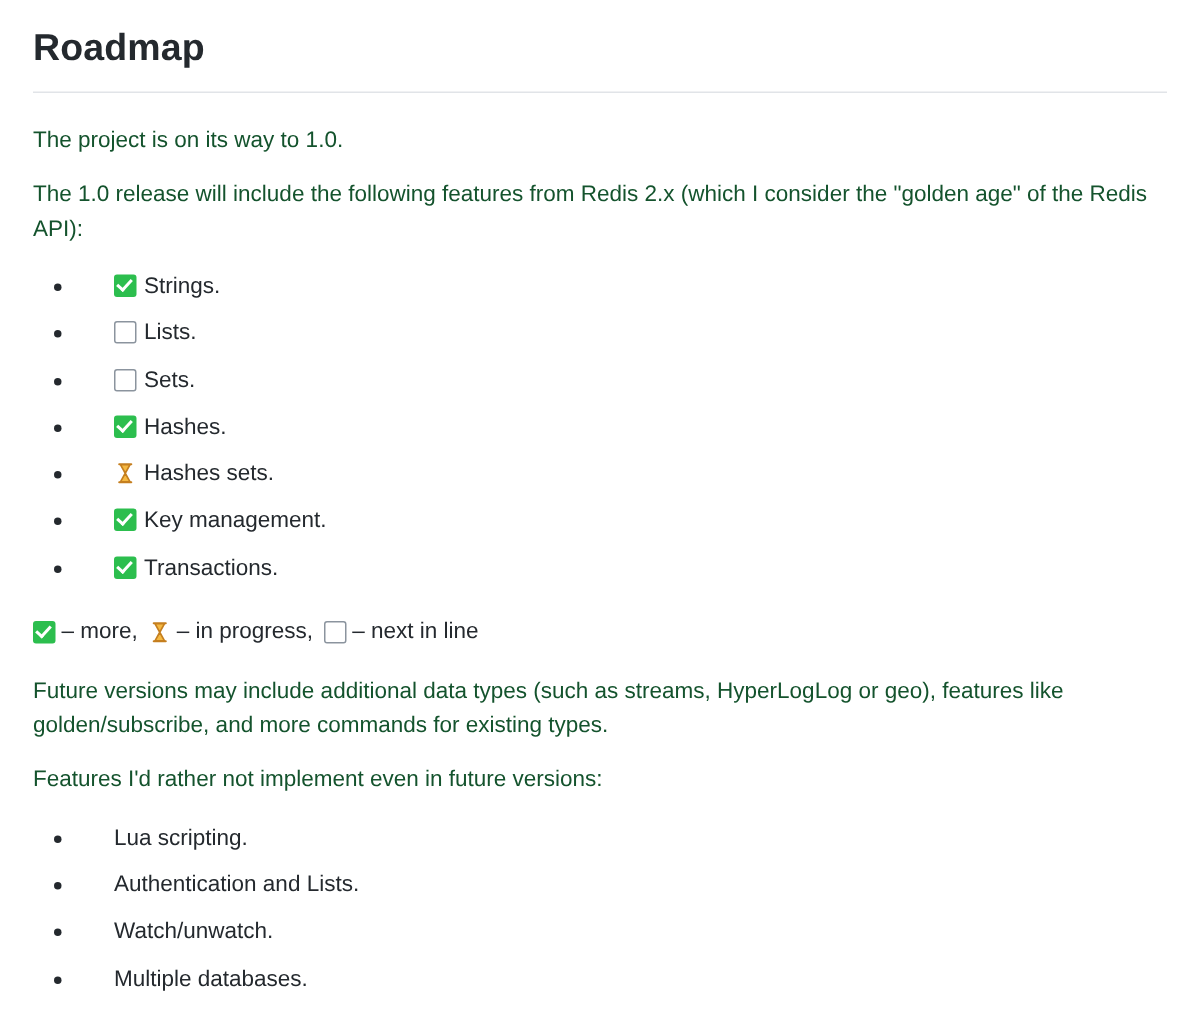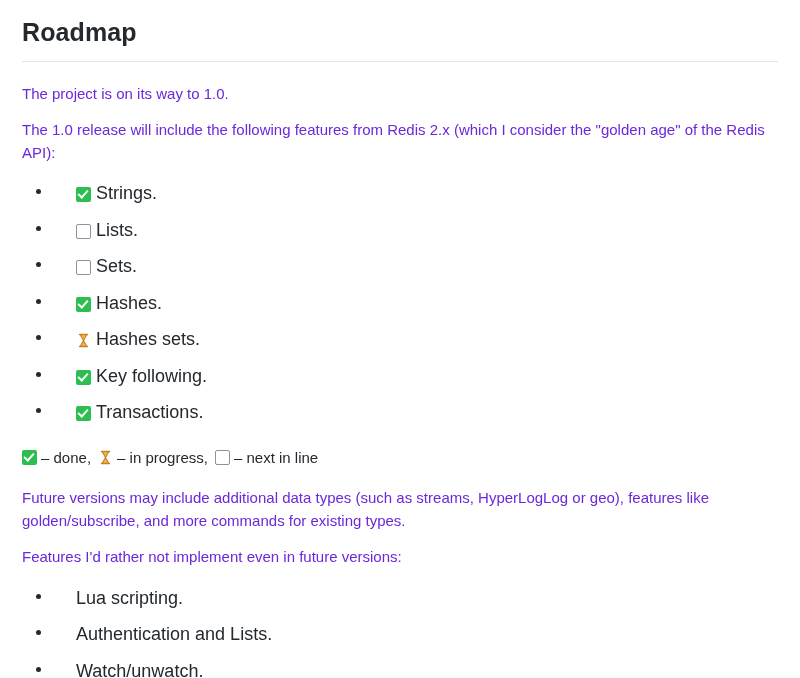--- a/index.html
+++ b/index.html
@@ -26,31 +26,31 @@
     font-weight: 600;
     margin: 0 0 21px 0;
     padding: 0 0 9px 0;
     border-bottom: 1px solid #e1e4e8;
     color: #24292e;
     letter-spacing: 0.1px;
   }
   p.para {
     margin: 14px 0 14px 0;
     font-size: 15px;
-    color: #6d28d9;
+    color: #14532d;
   }
   ul.bullets {
     margin: 10px 0 10px 0;
     padding-left: 30px;
     list-style: none;
   }
   ul.bullets > li {
     position: relative;
     margin: 0 0 5px 0;
-    font-size: 18px;
+    font-size: 15px;
     line-height: 1.75;
     padding-left: 24px;
   }
   ul.bullets > li::before {
     content: "";
     position: absolute;
     left: -16px;
     top: 11px;
     width: 5px;
     height: 5px;
@@ -136,31 +136,31 @@
     </li>
     <li>
       <span class="emoji hourglass">
         <svg width="15" height="15" viewBox="0 0 15 15" aria-hidden="true">
           <path d="M3.5 1.5h8M3.5 13.5h8" stroke="#c57f1f" stroke-width="1.4" stroke-linecap="round"></path>
           <path d="M4.3 1.8 L10.7 1.8 L7.5 7.5 L10.7 13.2 L4.3 13.2 L7.5 7.5 Z" fill="#f5b942" stroke="#c57f1f" stroke-width="1.1" stroke-linejoin="round"></path>
         </svg>
       </span><span>Hashes sets.</span>
     </li>
     <li>
-      <span class="emoji box-done"></span><span>Key following.</span>
+      <span class="emoji box-done"></span><span>Key management.</span>
     </li>
     <li>
       <span class="emoji box-done"></span><span>Transactions.</span>
     </li>
   </ul>
 
   <p class="legend">
     <span class="seg">
       <span class="emoji box-done"></span>
-        <span class="txt">– done,</span>
+        <span class="txt">– more,</span>
     </span>
     <span class="seg">
       <span class="emoji hourglass">
         <svg width="15" height="15" viewBox="0 0 15 15" aria-hidden="true">
           <path d="M3.5 1.5h8M3.5 13.5h8" stroke="#c57f1f" stroke-width="1.4" stroke-linecap="round"></path>
           <path d="M4.3 1.8 L10.7 1.8 L7.5 7.5 L10.7 13.2 L4.3 13.2 L7.5 7.5 Z" fill="#f5b942" stroke="#c57f1f" stroke-width="1.1" stroke-linejoin="round"></path>
         </svg>
       </span>
         <span class="txt">– in progress,</span>
     </span>

